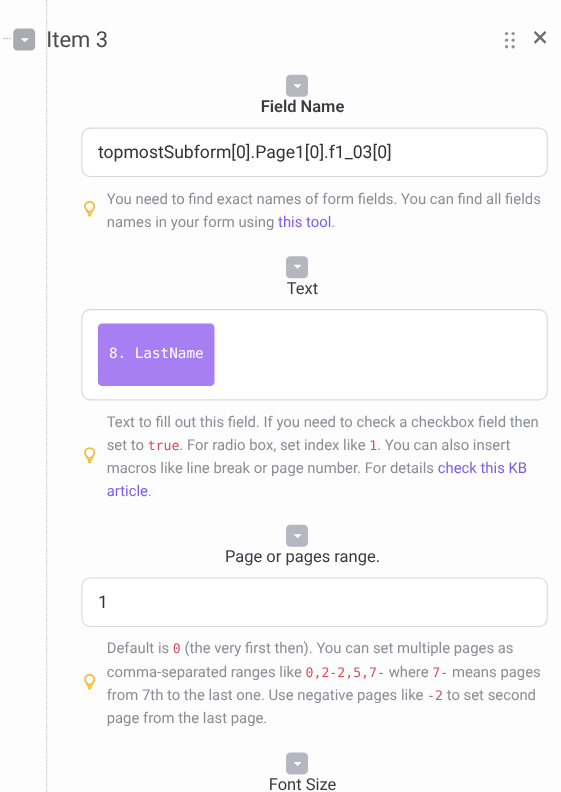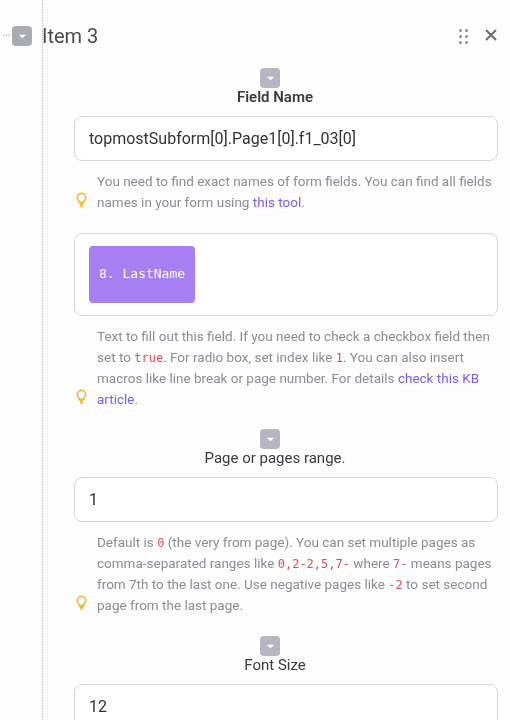--- a/index.html
+++ b/index.html
@@ -125,21 +125,21 @@
     padding: 20px 10px;
     border-radius: 4px;
     font-family: "Menlo", "Consolas", monospace;
     font-size: 13px;
     line-height: 1.3;
   }
   .hint {
     margin-left: 14px;
     margin-top: 10px;
     display: flex;
-    align-items: flex-end;
+    align-items: center;
     gap: 8px;
     color: #8c8c96;
     font-size: 13.5px;
     line-height: 1.55;
   }
   .bulb {
     flex: 0 0 auto;
     color: #f6c552;
     margin-top: 2px;
   }
@@ -210,20 +210,28 @@
             <path d="M8 1.5c-2.5 0-4.5 2-4.5 4.5 0 1.6 1 3 2 3.8V11h5v-1.2c1-.8 2-2.2 2-3.8 0-2.5-2-4.5-4.5-4.5zM6 13h4M6.5 15h3"></path>
           </svg>
       </span>
       <span>
         <span>You need to find exact names of form fields. You can find all fields names in your form using </span><span class="link">this tool</span><span>.</span>
       </span>
     </div>
   </div>
 
   <div class="field-block">
+    <div class="field-row">
+      <span class="chev-box light">
+        <svg viewBox="0 0 12 12">
+            <path d="M2 4 L6 8 L10 4 Z"></path>
+          </svg>
+      </span>
+      <span class="field-label">Text</span>
+    </div>
     <div class="input-box">
       <span class="token">8. LastName</span>
     </div>
     <div class="hint">
       <span class="bulb">
         <svg viewBox="0 0 16 16">
             <path d="M8 1.5c-2.5 0-4.5 2-4.5 4.5 0 1.6 1 3 2 3.8V11h5v-1.2c1-.8 2-2.2 2-3.8 0-2.5-2-4.5-4.5-4.5zM6 13h4M6.5 15h3"></path>
           </svg>
       </span>
       <span>
@@ -244,21 +252,21 @@
     <div class="input-box">
       <span>1</span>
     </div>
     <div class="hint">
       <span class="bulb">
         <svg viewBox="0 0 16 16">
             <path d="M8 1.5c-2.5 0-4.5 2-4.5 4.5 0 1.6 1 3 2 3.8V11h5v-1.2c1-.8 2-2.2 2-3.8 0-2.5-2-4.5-4.5-4.5zM6 13h4M6.5 15h3"></path>
           </svg>
       </span>
       <span>
-        <span>Default is </span><span class="code">0</span><span> (the very from page). You can set multiple pages as comma-separated ranges like </span><span class="code">0,2-2,5,7-</span><span> where </span><span class="code">7-</span><span> means pages from 7th to the last one. Use negative pages like </span><span class="code">-2</span><span> to set second page from the last page.</span>
+        <span>Default is </span><span class="code">0</span><span> (the very first then). You can set multiple pages as comma-separated ranges like </span><span class="code">0,2-2,5,7-</span><span> where </span><span class="code">7-</span><span> means pages from 7th to the last one. Use negative pages like </span><span class="code">-2</span><span> to set second page from the last page.</span>
       </span>
     </div>
   </div>
 
   <div class="field-block">
     <div class="field-row">
       <span class="chev-box light">
         <svg viewBox="0 0 12 12">
             <path d="M2 4 L6 8 L10 4 Z"></path>
           </svg>

